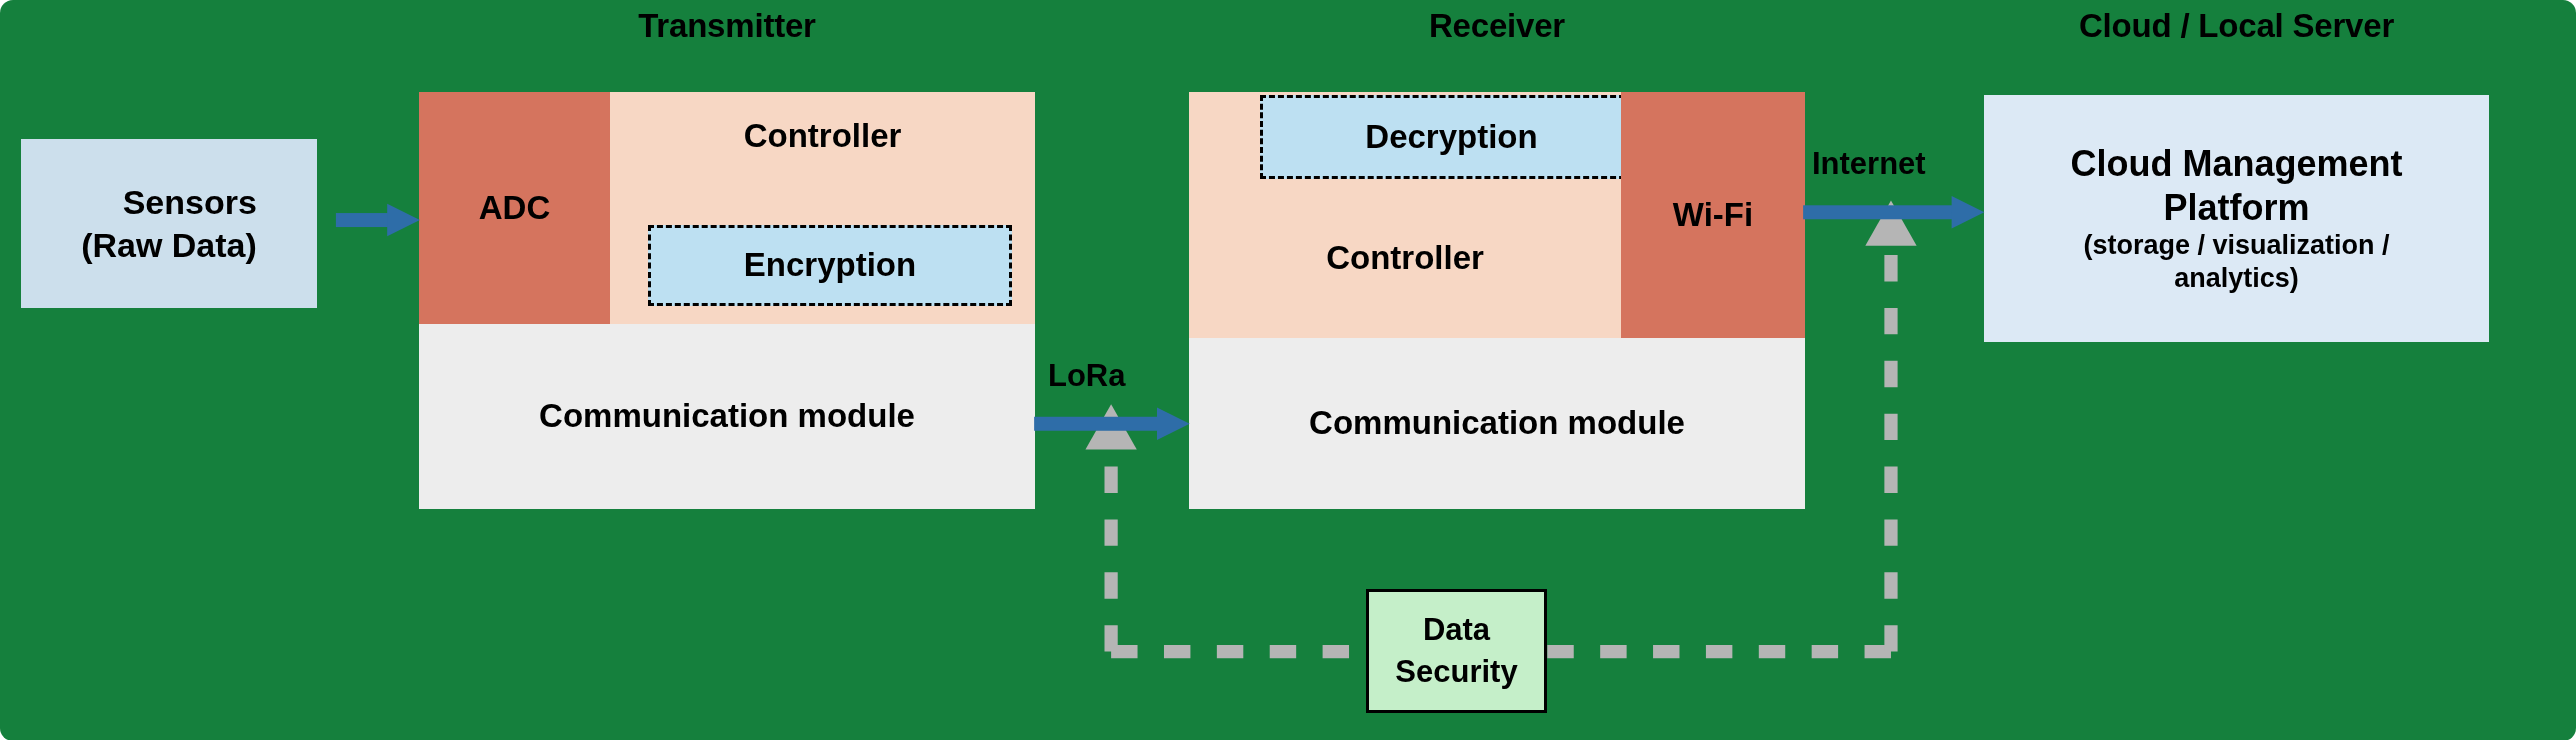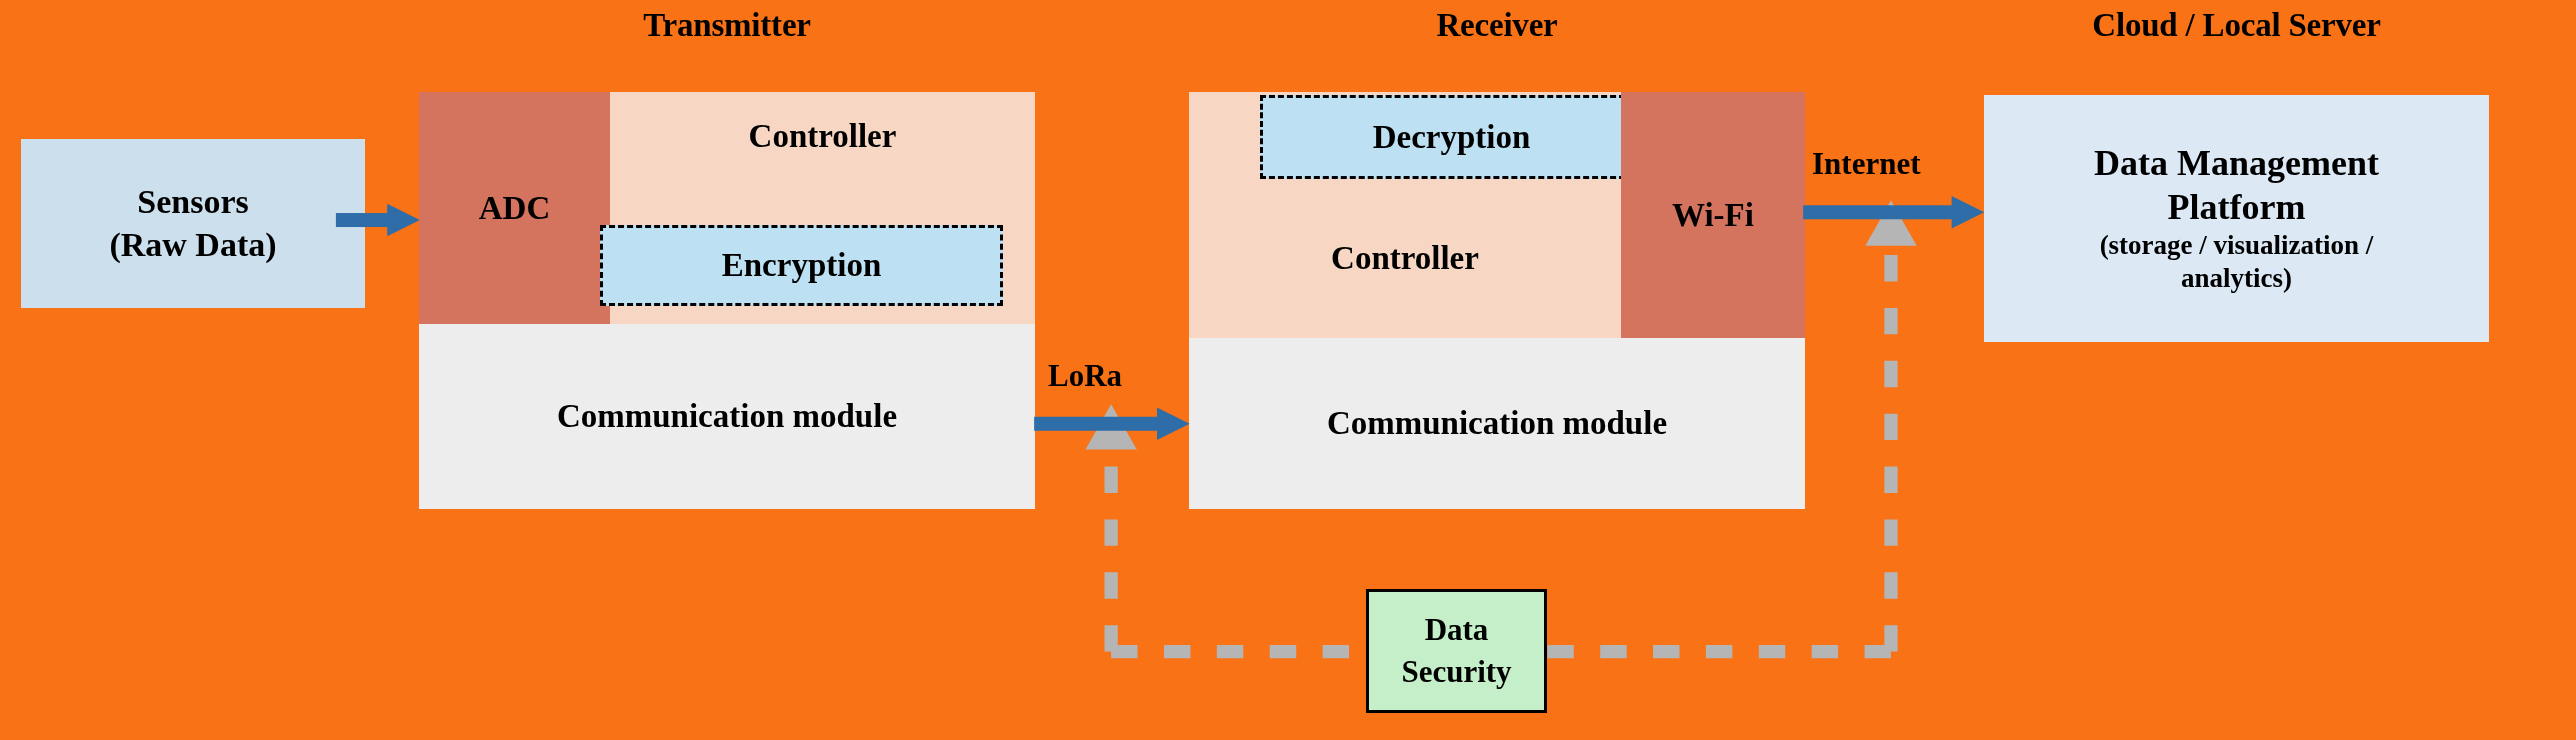--- a/index.html
+++ b/index.html
@@ -1,22 +1,23 @@
 <!DOCTYPE html>
 <html style="font-size:12.4px"><head>
 <meta charset="utf-8">
 <style>
   html,body{margin:0;padding:0;background:#ffffff;}
   #stage{
     position:relative;
     width:2576px;
     height:741px;
-    background:#f97316;
-    font-family:Liberation Serif, serif;
+    background:#15803d;
+    font-family:Liberation Sans, sans-serif;
     overflow:hidden;
+    border-radius:13px;
   }
   .abs{position:absolute;box-sizing:border-box;}
   .ctr{display:flex;align-items:center;justify-content:center;text-align:center;}
   .ttl{
     font-weight:bold;
     color:#000000;
     font-size:33px;
     letter-spacing:-0.2px;
     white-space:nowrap;
   }
@@ -74,34 +75,34 @@
     </g>
 
     <polygon points="1429,520 1462,578 1396,578" fill="#B5B5B5"></polygon>
     <polygon points="2432,258 2465,316 2399,316" fill="#B5B5B5"></polygon>
   </svg>
 
   <div class="abs ttl ctr" style="left:419px;top:6.2px;width:616px;height:39px;">Transmitter</div>
   <div class="abs ttl ctr" style="left:1984px;top:6.2px;width:505px;height:39px;">Cloud / Local Server</div>
   <div class="abs ttl ctr" style="left:1189px;top:6.2px;width:616px;height:39px;">Receiver</div>
 
-  <div class="abs sensors-box ctr" style="left:21px;top:139px;width:344px;height:169px;">
+  <div class="abs sensors-box ctr" style="left:21px;top:139px;width:296px;height:169px;text-align:right;">
     <div class="sensors-text">
       <div>Sensors</div>
       <div>(Raw Data)</div>
     </div>
   </div>
 
   <div class="abs controller" style="left:419px;top:92px;width:616px;height:232px;">
   </div>
 
   <div class="abs adc ctr" style="left:419px;top:92px;width:191px;height:232px;">
     <span class="blk-label">ADC</span>
   </div>
-  <div class="abs crypt ctr" style="left:600px;top:225px;width:403px;height:81px;">
+  <div class="abs crypt ctr" style="left:648px;top:225px;width:364px;height:81px;">
     <span class="blk-label">Encryption</span>
   </div>
   <div class="abs comm ctr" style="left:419px;top:324px;width:616px;height:185px;">
     <span class="blk-label">Communication module</span>
   </div>
 
   <div class="abs controller" style="left:1189px;top:92px;width:616px;height:246px;"></div>
   <div class="abs ctr" style="left:1189px;top:179px;width:432px;height:159px;">
     <span class="blk-label">Controller</span>
   </div>
@@ -110,21 +111,21 @@
   </div>
   <div class="abs wifi ctr" style="left:1621px;top:92px;width:184px;height:246px;">
     <span class="blk-label">Wi-Fi</span>
   </div>
   <div class="abs comm ctr" style="left:1189px;top:338px;width:616px;height:171px;">
     <span class="blk-label">Communication module</span>
   </div>
 
   <div class="abs dmp ctr" style="left:1984px;top:95px;width:505px;height:247px;flex-direction:column;">
     <div class="dmp-t1">
-      <div>Data Management</div>
+      <div>Cloud Management</div>
       <div>Platform</div>
     </div>
     <div class="dmp-t2">
       <div>(storage / visualization /</div>
       <div>analytics)</div>
     </div>
   </div>
 
   <div class="abs security ctr" style="left:1366px;top:589px;width:181px;height:124px;">
     <div class="security-text">

